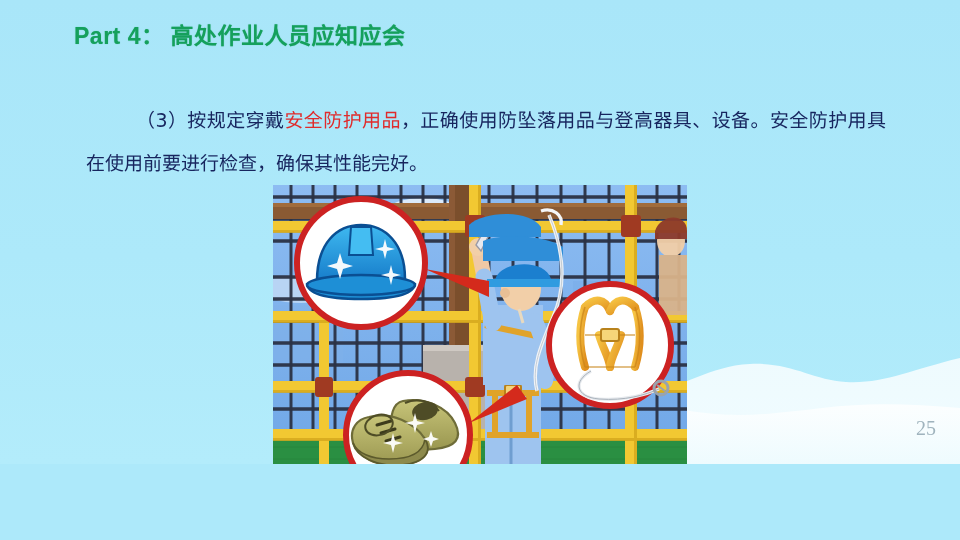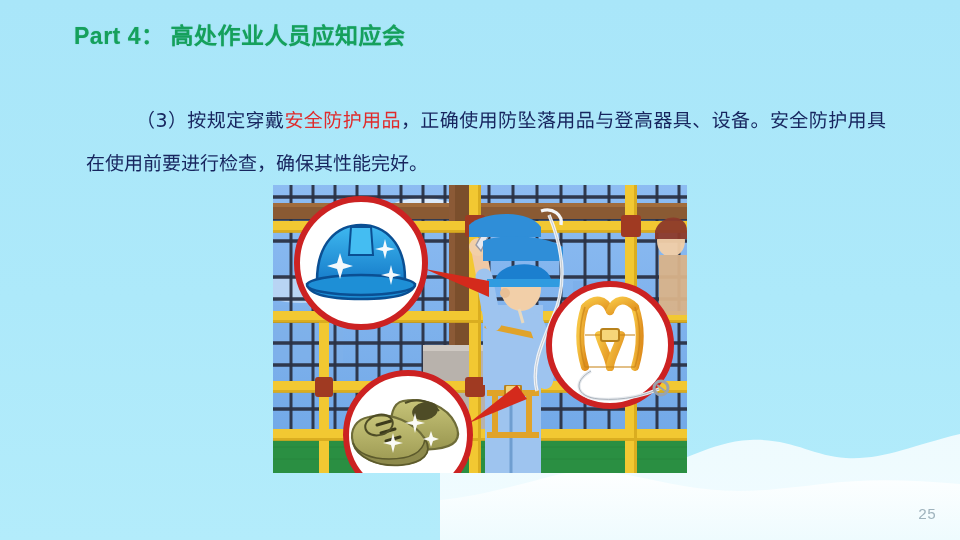--- a/index.html
+++ b/index.html
@@ -11,21 +11,21 @@
     width: 960px;
     height: 540px;
     overflow: hidden;
     font-family: "Liberation Sans", "DejaVu Sans", sans-serif;
     background: #ade9fa;
   }
 
   #slide {
     position: relative;
     width: 960px;
-    height: 540px;
+    height: 464px;
     background: linear-gradient(180deg, #a9e6f9 0%, #ade9fa 55%, #b3ecfb 100%);
     overflow: hidden;
   }
 
   
   .cloud-layer {
     position: absolute;
     right: 0;
     bottom: 0;
     width: 520px;
@@ -79,24 +79,24 @@
     inset: 0;
     width: 100%;
     height: 100%;
     display: block;
   }
 
   
   #pageno {
     position: absolute;
     right: 24px;
-    bottom: 16px;
-    font-size: 15px;
+    bottom: 24px;
+    font-size: 20px;
     color: #9fb3bd;
-    font-family: Liberation Mono, monospace;
+    font-family: Liberation Serif, serif;
   }
 </style>
 </head>
 <body>
 
 <div id="slide">
 
   <svg class="cloud-layer" viewBox="0 0 520 190" preserveAspectRatio="none" aria-hidden="true">
     <defs>
       <linearGradient id="cloudGradA" x1="0" y1="0" x2="0" y2="1">

